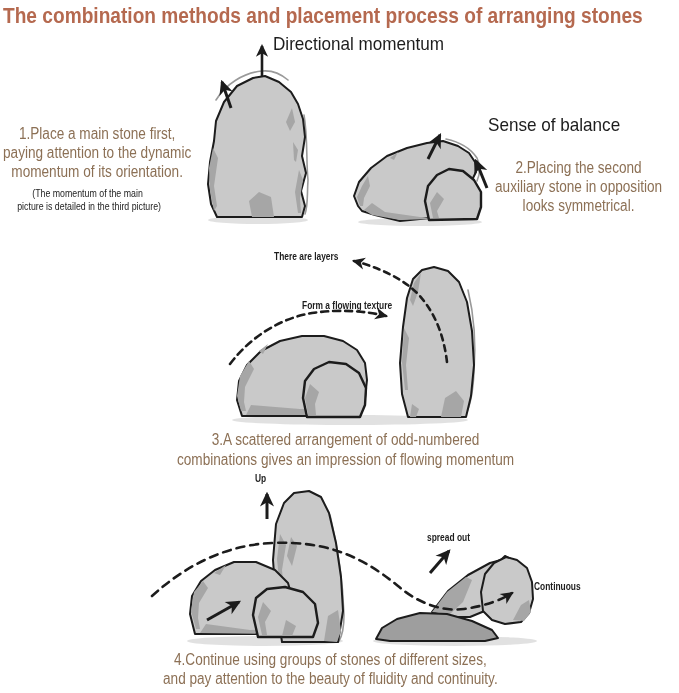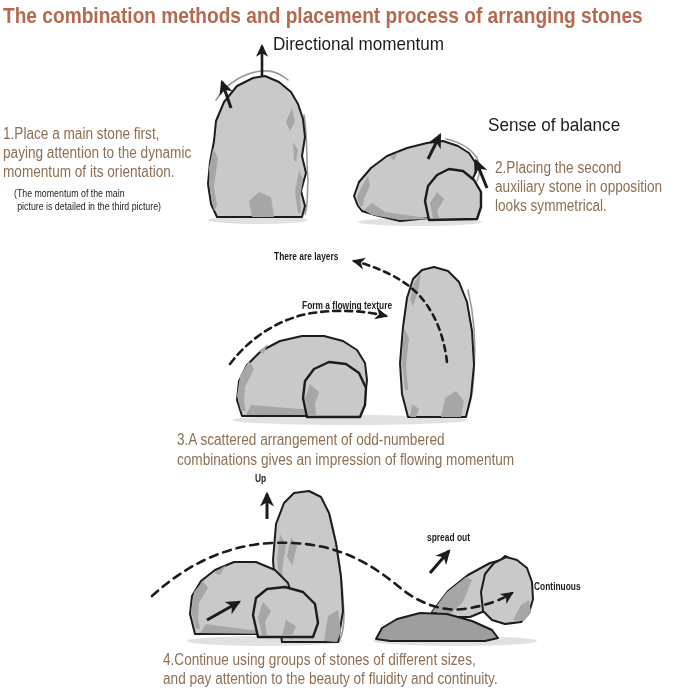--- a/index.html
+++ b/index.html
@@ -1,17 +1,17 @@
 <!DOCTYPE html>
 <html style="--title: #b5694f; --step-text: #8c7055; --black-text: #1d1d1d; --stone-light: #c9c9c9; --stone-shade: #a6a6a6; --outline: #1c1c1c;"><head>
 <meta charset="utf-8">
 <style>
   html,body{margin:0;padding:0;background:#fff;}
   .canvas{position:relative;width:679px;height:693px;background:#ffffff;
-          font-family:"Liberation Sans",sans-serif;overflow:hidden;}
+          font-family:"Liberation Sans",sans-serif;overflow:hidden;text-align:center;}
   .abs{position:absolute;}
   .title{font-weight:bold;font-size:22.5px;color:var(--title);white-space:nowrap;
          transform:scaleX(.85);transform-origin:0 0;}
   .cap{font-size:19px;color:var(--black-text);white-space:nowrap;
        transform:scaleX(.9);transform-origin:0 0;}
   .step{font-size:16px;color:var(--step-text);line-height:19px;white-space:nowrap;
         transform:scaleX(.85);transform-origin:0 0;}
   .step3{line-height:19.5px;}
   .note{font-size:11px;color:var(--black-text);line-height:12.5px;white-space:nowrap;
         transform:scaleX(.8);transform-origin:0 0;}

